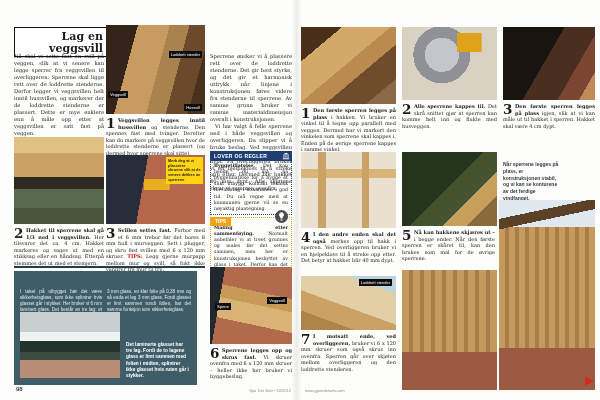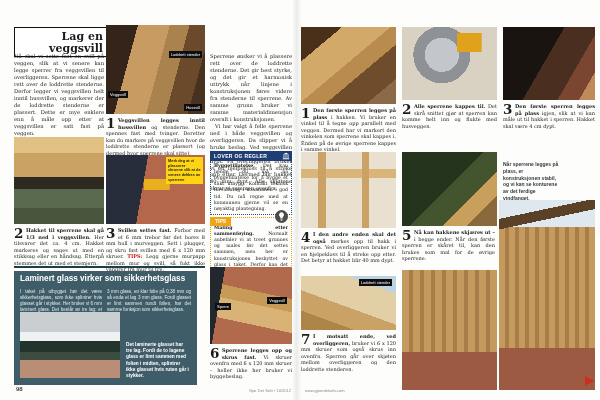--- a/index.html
+++ b/index.html
@@ -94,21 +94,20 @@
     <span class="ynote" style="right:2px;top:2px;">Merk deg at vi plasserer skruene slik at de senere dekkes av sperrene</span>
   </div>
 
   <p class="abs step" style="left:106px;top:227px;width:99px;margin:0;">
     <span class="num">3</span><b>Svillen settes fast.</b><span> Forbor med et 6 mm trebor før det bores 8 mm hull i murveggen. Sett i plugger, og skru fast svillen med 6 x 120 mm skruer. </span><span class="red">TIPS:</span><span> Legg gjerne murpapp mellom mur og svill, så fukt ikke vandrer fra mur til tre.</span>
   </p>
 
   <div class="abs rule" style="left:14px;top:266px;width:191px;height:2px;"></div>
 
   <div class="abs glassbox" style="left:14px;top:271px;width:183px;height:114px;">
-    <div class="gtitle">Laminert glass virker som sikkerhetsglass</div>
     <div class="gcol" style="left:6px;width:82px;">I taket på utbygget bør det være sikkerhetsglass, som ikke splintrer hvis glasset går i stykker. Her bruker vi 6 mm laminert glass. Det består av tre lag: et lag</div>
     <div class="gcol" style="left:93px;width:84px;">3 mm glass, en klar folie på 0,38 mm og så enda et lag 3 mm glass. Fordi glasset er limt sammen rundt folien, har det samme funksjon som sikkerhetsglass.</div>
     <div class="gphoto photo" style="background:linear-gradient(180deg,#c9ced0 0 30%,#eef2f2 30% 44%,#23342c 44% 60%,#3c4b40 60% 72%,#b98d76 72%);"></div>
     <div class="gcap">Det laminerte glasset har tre lag. Fordi de to lagene glass er limt sammen med folien i midten, splintrer ikke glasset hvis ruten går i stykker.</div>
   </div>
 
   <div class="abs pagenum" style="left:16px;top:386px;">98</div>
   <div class="abs foot" style="left:233px;top:388px;width:58px;text-align:right;">Gjør Det Selv • 10/2012</div>
 
 

